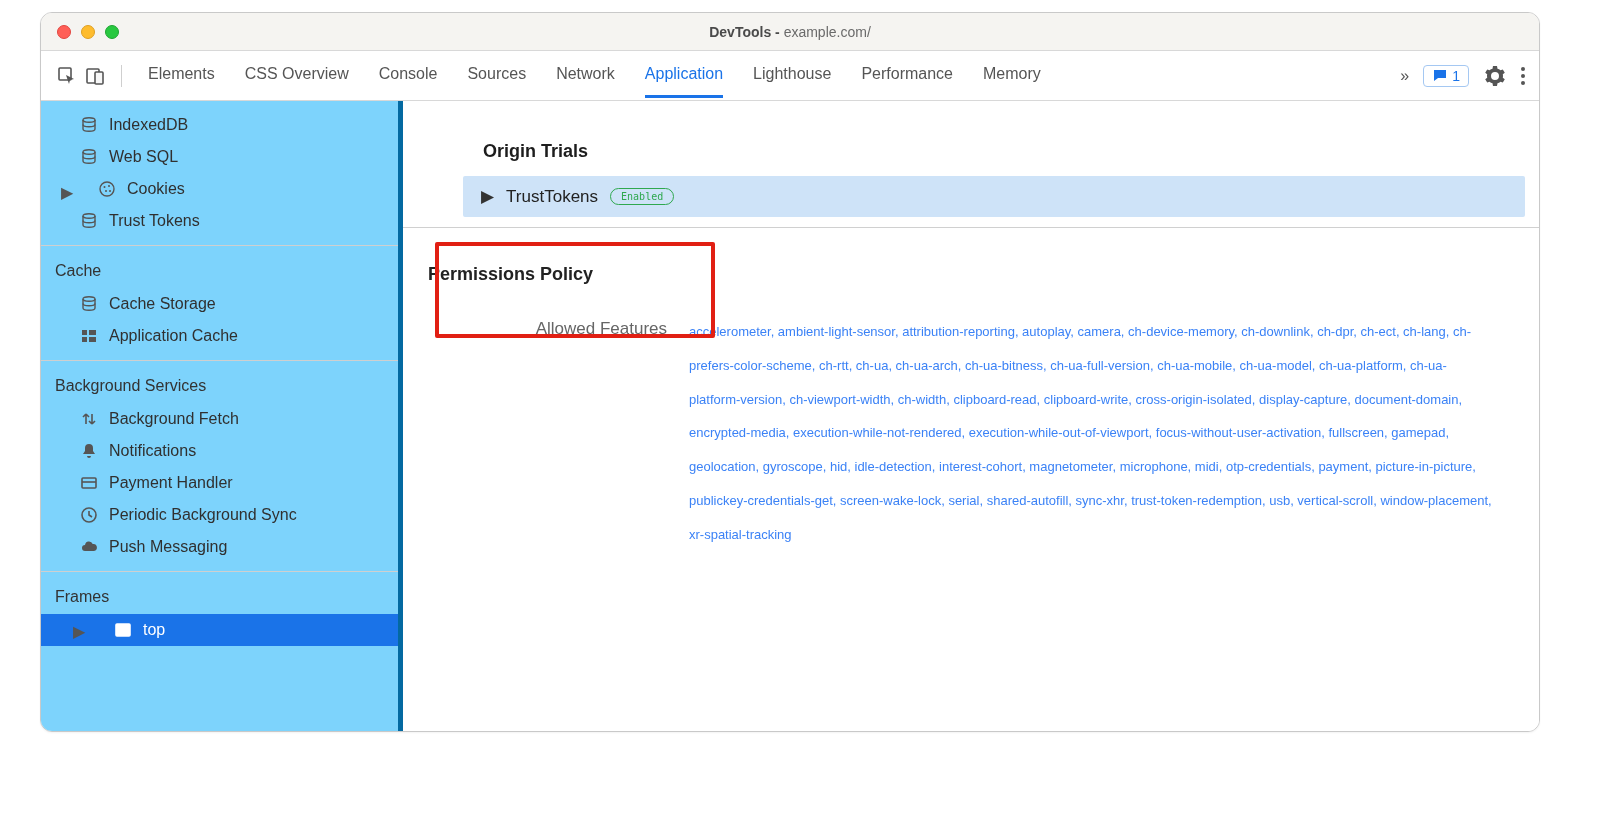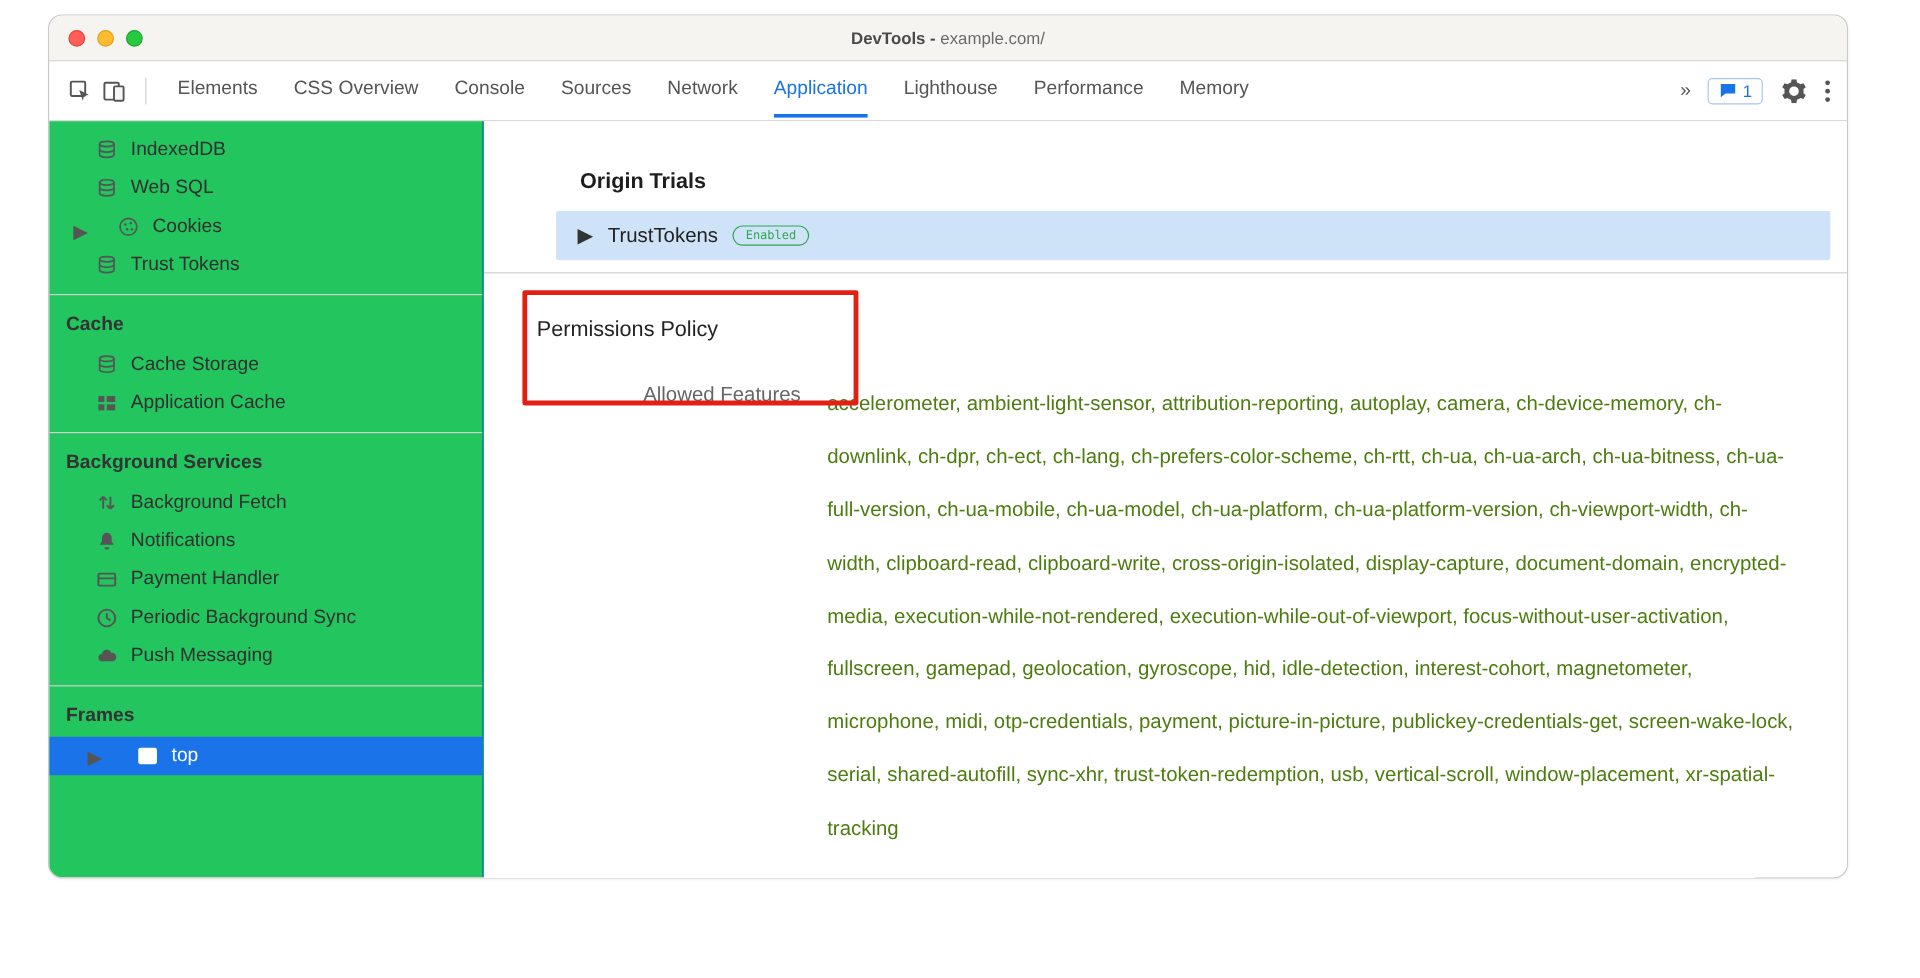--- a/index.html
+++ b/index.html
@@ -27,44 +27,44 @@
   .tabbar .right { margin-left:auto; display:flex; align-items:center; gap:14px; }
   .more-chevrons { font-size:16px; color:#555; }
   .badge-chat { display:flex; align-items:center; gap:4px; border:1px solid #a5c8f2; border-radius:4px; padding:2px 8px; color:#1a73e8; font-size:14px; }
   .kebab { display:flex; flex-direction:column; gap:3px; }
   .kebab span { width:4px; height:4px; background:#555; border-radius:50%; }
 
   
   .body { flex:1; display:flex; min-height:0; }
 
   
-  .sidebar { width:362px; border-right:1px solid #0369a1; background:#22c55e; overflow:auto; font-size:16px; color:#303030; }
+  .sidebar { width:362px; border-right:5px solid #0369a1; background:#7dd3fc; overflow:auto; font-size:16px; color:#303030; }
   .sb-group { border-bottom:1px solid #cfcfcf; padding:8px 0; }
-  .sb-heading { padding:8px 14px; color:#333;font-weight:bold; }
+  .sb-heading { padding:8px 14px; color:#333; }
   .sb-item { display:flex; align-items:center; gap:10px; padding:6px 14px 6px 38px; cursor:pointer; }
   .sb-item .caret { margin-left:-16px; width:12px; color:#555; }
   .sb-item.indent { padding-left:72px; position:relative; }
   .sb-item.indent .caret { position:absolute; left:48px; top:8px; }
   .sb-item.selected { background:#1a73e8; color:#fff; }
   .sb-item.selected svg { stroke:#fff; fill:#fff; }
   .ico { width:20px; height:20px; flex-shrink:0; display:inline-flex; align-items:center; justify-content:center; }
 
   
   .main { flex:1; overflow:auto; background:#fff; }
   .section { padding:12px 0 0 0; }
   .sec-title { font-weight:700; font-size:18px; color:#1d1d1d; padding:28px 44px 14px 44px; }
   .origin-row { background:#cee3f8; margin:0 14px 10px 24px; padding:10px 18px; display:flex; align-items:center; gap:12px; font-size:17px; color:#222; border-radius:2px; }
   .origin-row .tri { color:#333; }
   .pill { border:1px solid #2fa84f; color:#2fa84f; font-family:monospace; font-size:10px; border-radius:14px; padding:2px 10px; }
   .perm-hdr { position:relative; }
   .hl { position:absolute; border:4px solid #e11f13; border-radius:2px; left:32px; top:14px; width:280px; height:96px; pointer-events:none; }
-  .perm-title { font-weight:400; font-size:18px; padding:24px 44px 6px 44px; }
+  .perm-title { font-weight:700; font-size:18px; padding:24px 44px 6px 25px; }
   .perm-row { display:flex; padding:24px 44px 40px 44px; gap:22px; }
   .perm-label { width:220px; text-align:right; color:#666; font-size:17px; flex-shrink:0; padding-top:4px; }
-  .perm-val { flex:1; color:#4d7c0f; font-size:17px; line-height:2.6; }
+  .perm-val { flex:1; color:#3b82f6; font-size:13px; line-height:2.6; }
 
   svg { display:block; }
 </style>
 </head>
 <body>
 
 <div class="viewport">
   <div class="window">
 
     <div class="titlebar">

